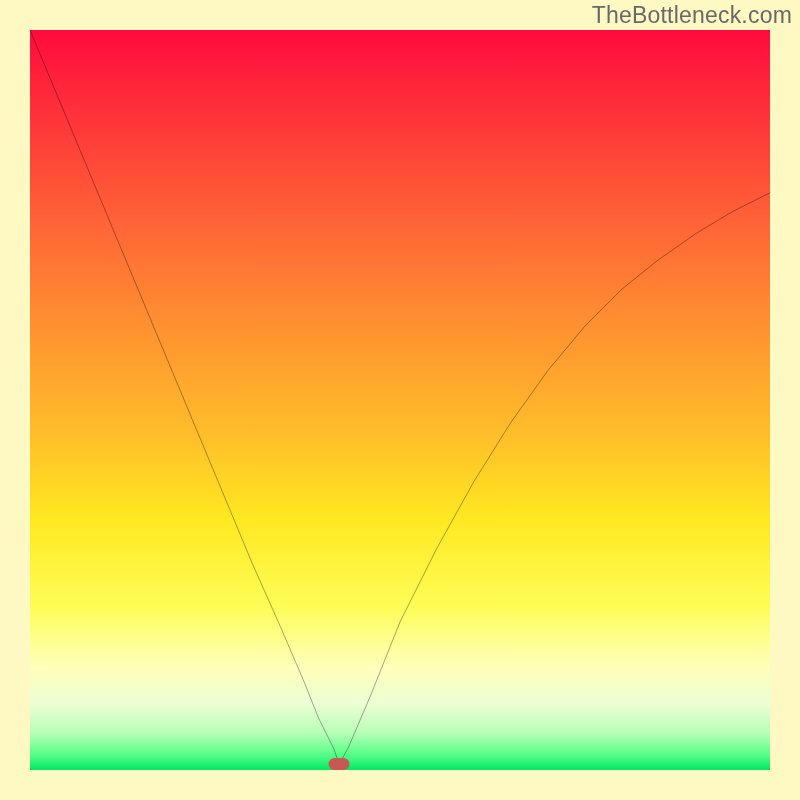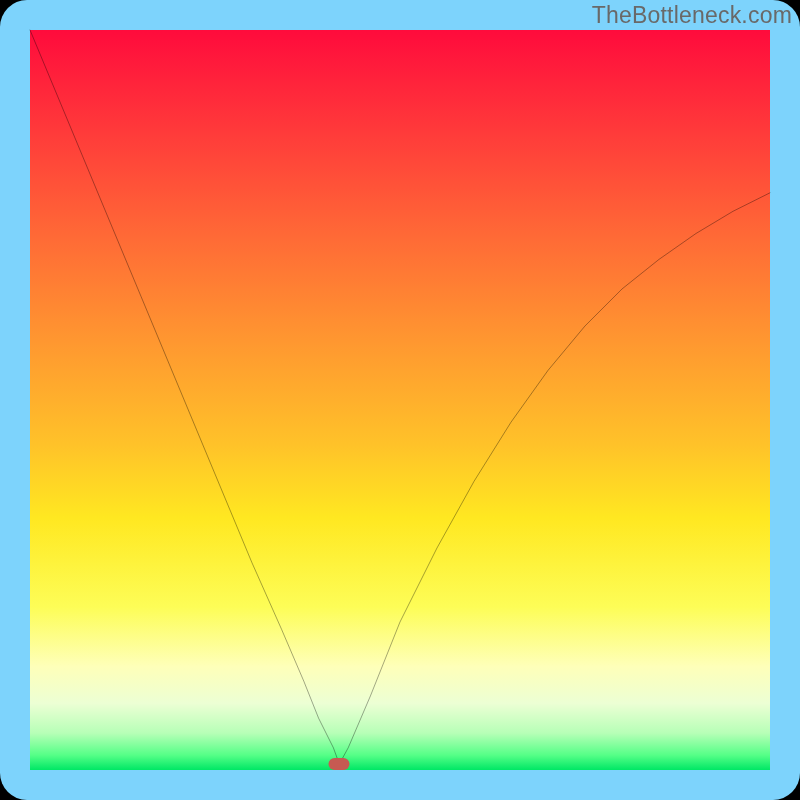--- a/index.html
+++ b/index.html
@@ -8,22 +8,21 @@
     width: 800px;
     height: 800px;
     overflow: hidden;
     background: #000;
     font-family: Arial, Helvetica, sans-serif;
   }
   .outer {
     position: relative;
     width: 800px;
     height: 800px;
-    background: #7dd3fc;
-    border-radius: 27px;
+    background: #fef9c3;
   }
   .watermark {
     position: absolute;
     top: 2px;
     right: 8px;
     color: #696969;
     font-size: 23px;
     font-weight: 500;
     letter-spacing: 0.2px;
     z-index: 10;

